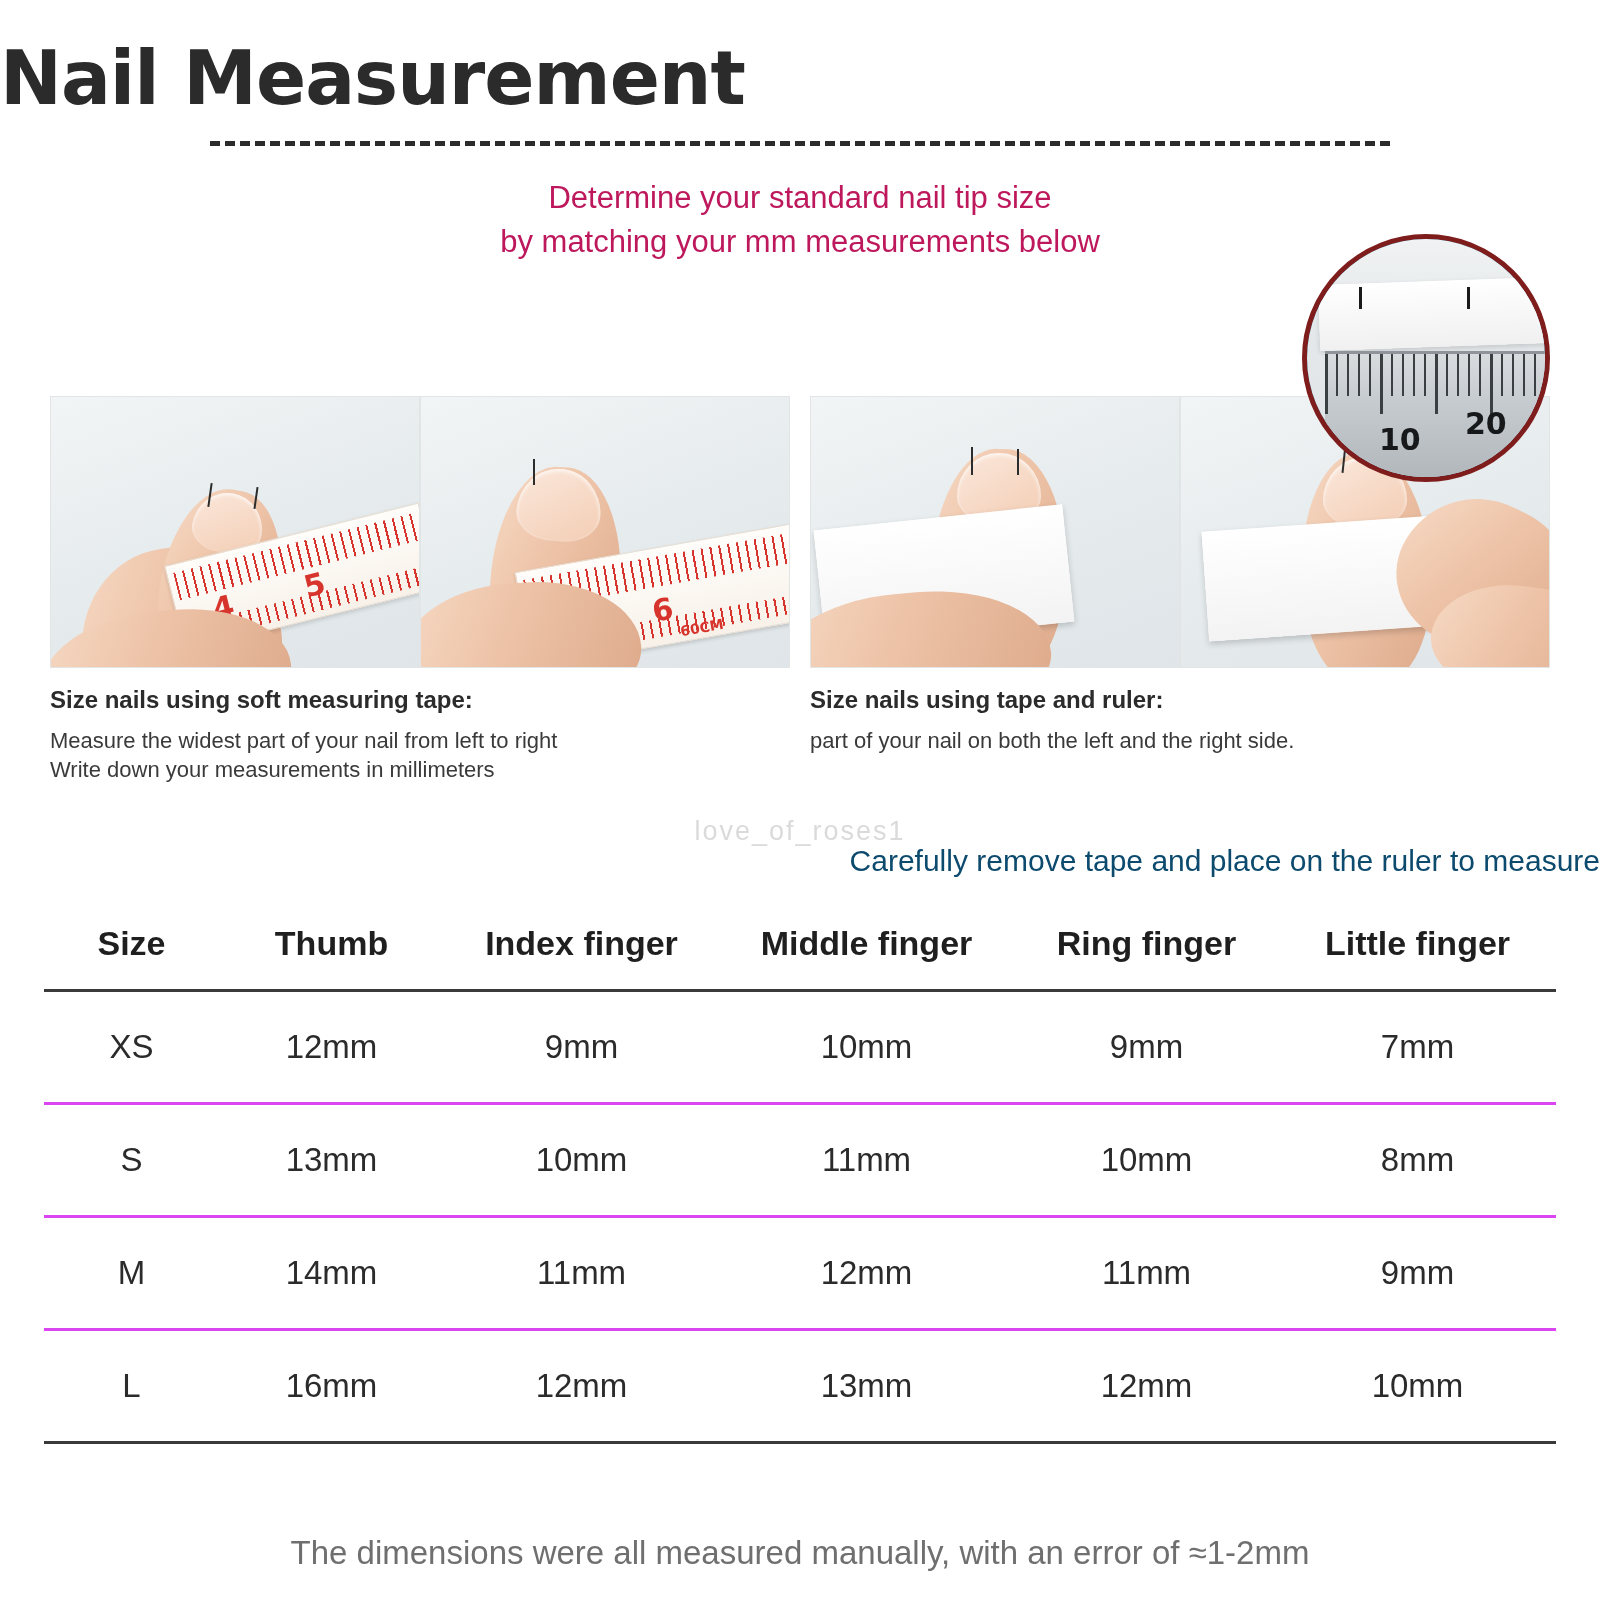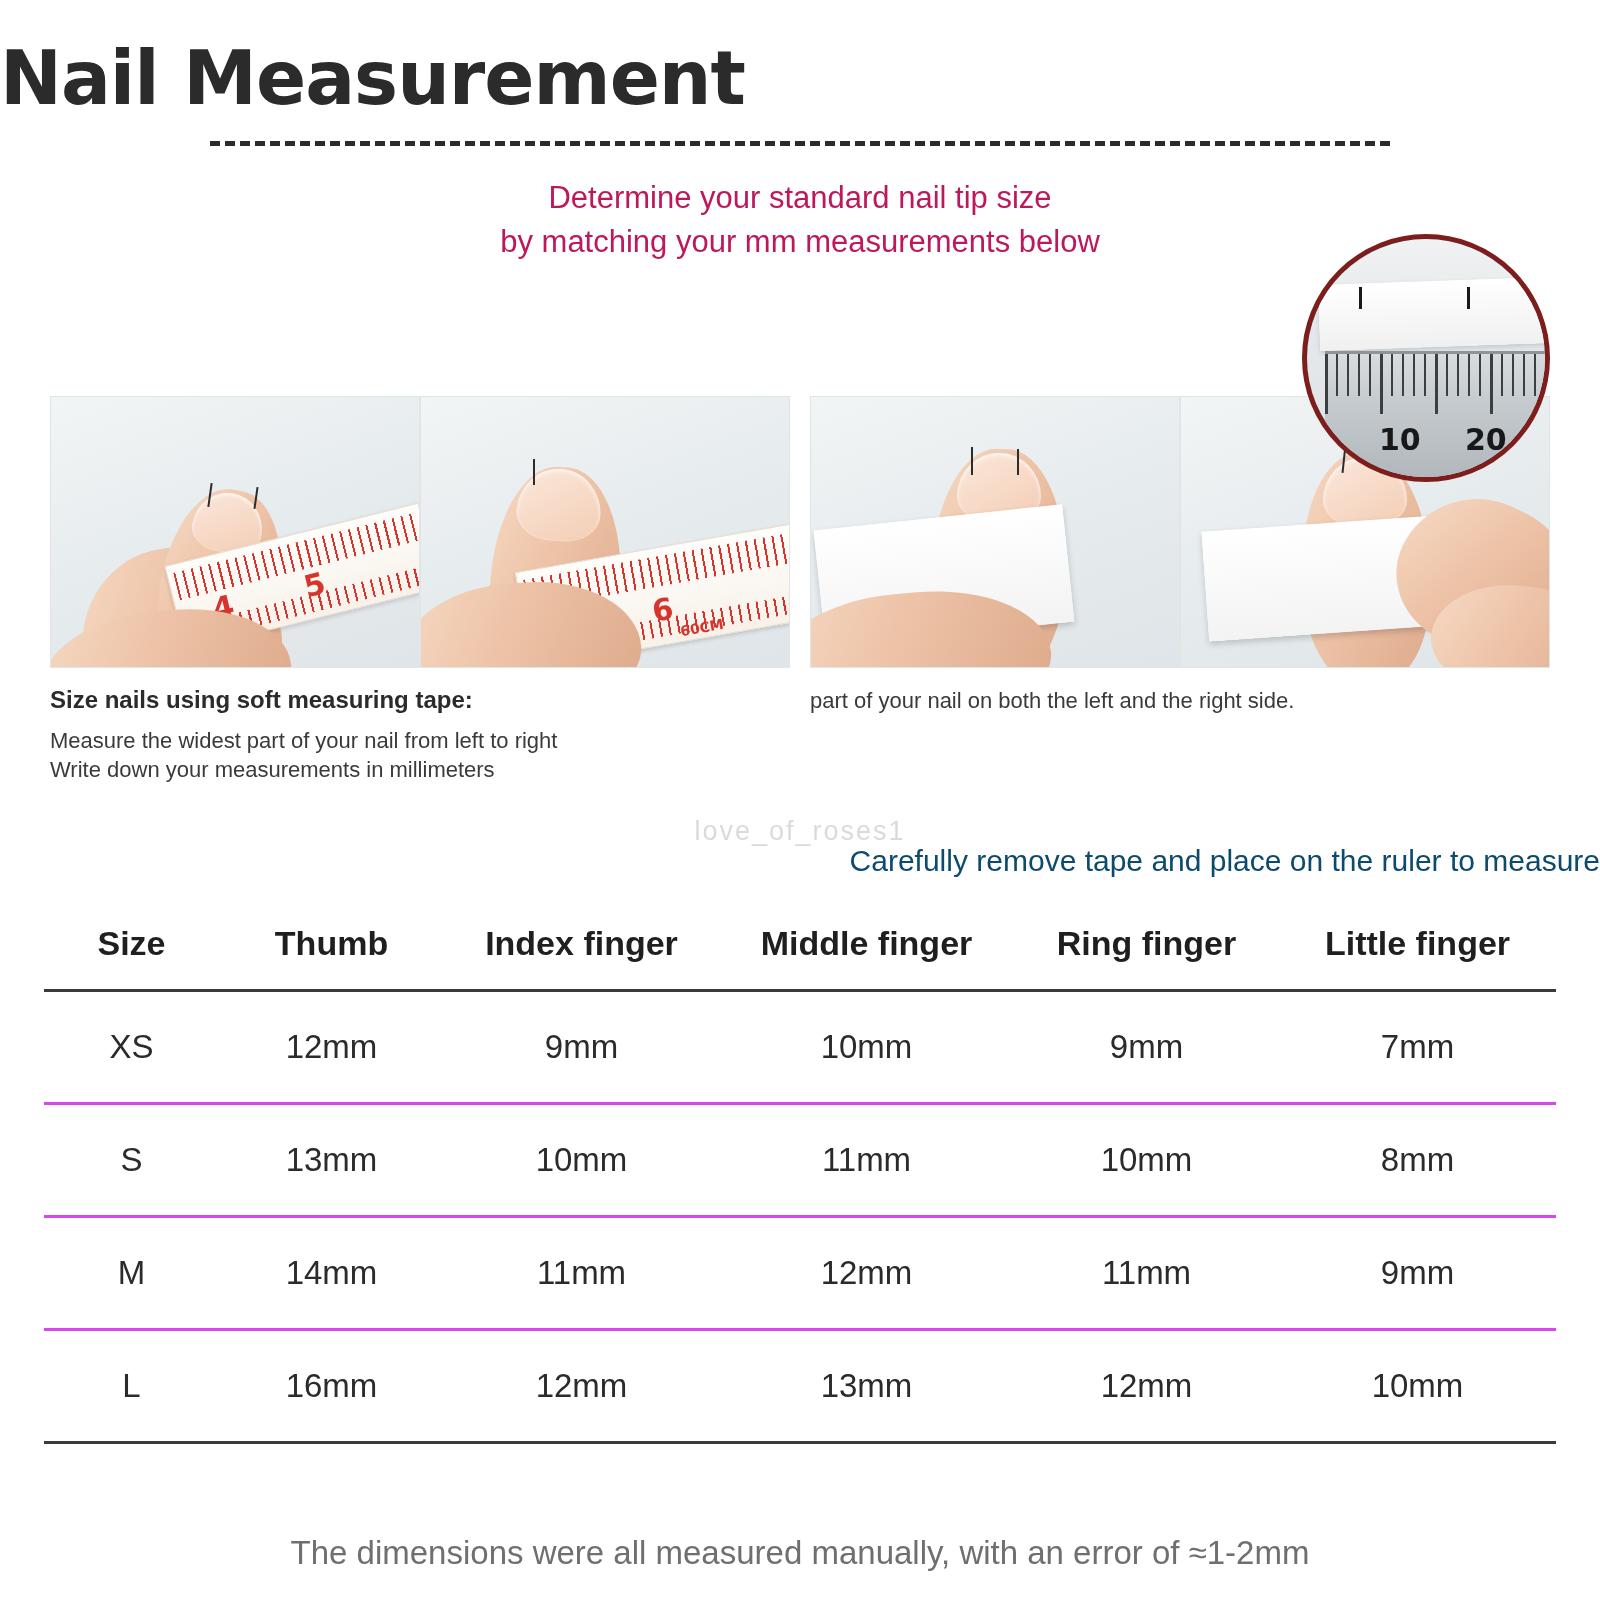--- a/index.html
+++ b/index.html
@@ -357,31 +357,32 @@
 
   <div class="magnifier">
     <div class="mag-inner"></div>
     <div class="mag-paper"></div>
     <div class="mag-mark" style="left:52px;"></div>
     <div class="mag-mark" style="left:160px;"></div>
     <div class="mag-ruler">
       <div class="mag-ruler-ticks"></div>
       <div class="mag-ruler-ticks long"></div>
       <div class="mag-num" style="left:54px;top:68px;">10</div>
-      <div class="mag-num" style="left:140px;top:68px;">20</div>
+      <div class="mag-num" style="left:140px;top:52px;">20</div>
     </div>
   </div>
 
   <div class="captions">
     <div class="cap-col">
       <div class="cap-title">Size nails using soft measuring tape:</div>
       <div class="cap-body">Measure the widest part of your nail from left to right</div>
       <div class="cap-body">Write down your measurements in millimeters</div>
     </div>
     <div class="cap-col right">
+      <div class="cap-title">Size nails using tape and ruler:</div>
       <div class="cap-body">part of your nail on both the left and the right side.</div>
     </div>
   </div>
 
   <div class="watermark">love_of_roses1</div>
   <div class="cap-note">Carefully remove tape and place on the ruler to measure</div>
 
   <table class="size-table">
     <thead>
       <tr>

